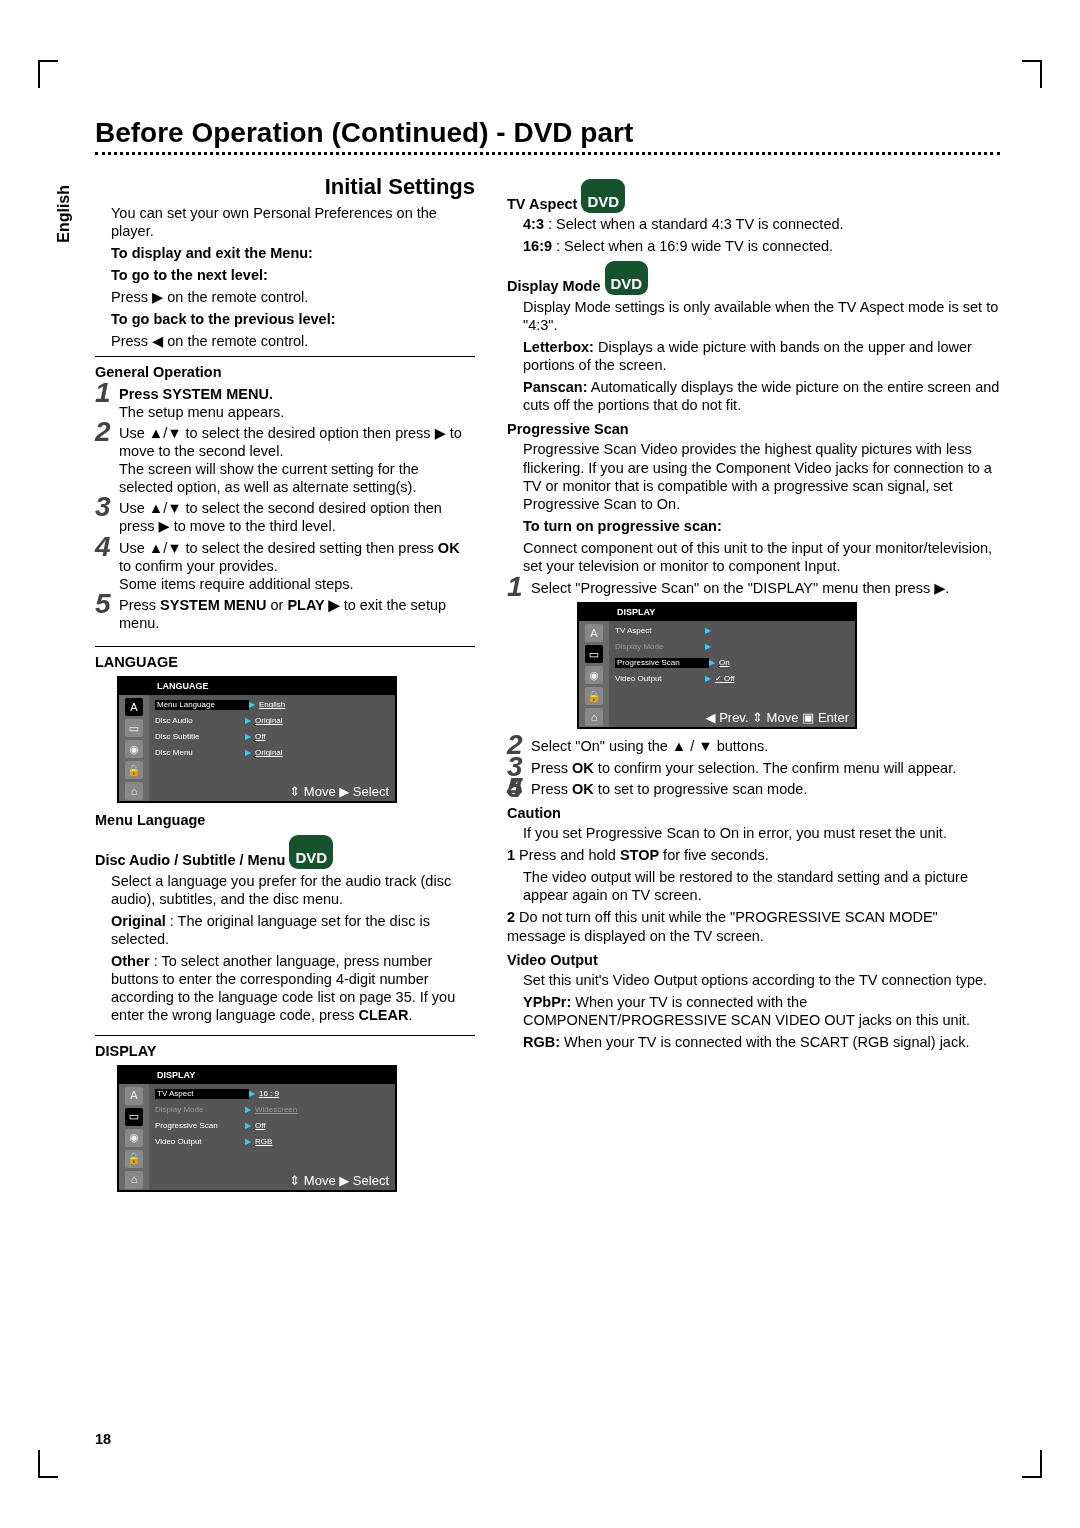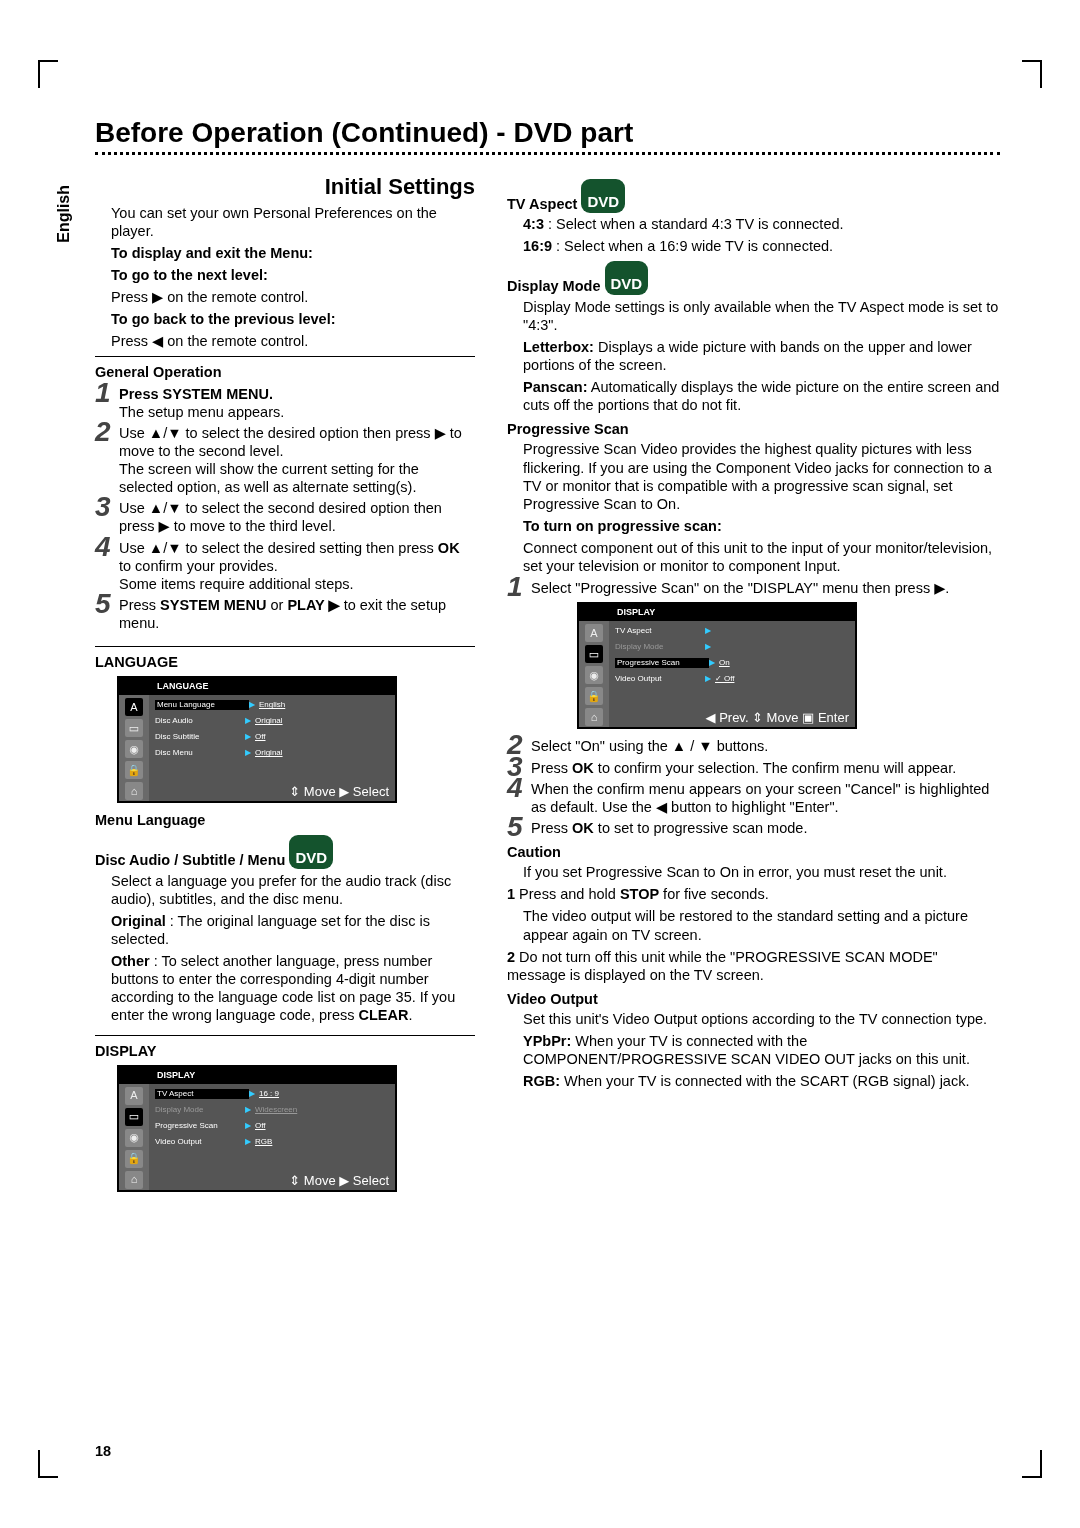--- a/index.html
+++ b/index.html
@@ -32,21 +32,21 @@
 .sideico{width:18px;height:18px;background:#888;border-radius:2px;display:flex;align-items:center;justify-content:center;font-size:11px;color:#eee;}
 .sideico.sel{background:#000;color:#fff;}
 .osd-rows{flex:1;padding:2px 4px 40px 6px;position:relative;}
 .osd-row{display:flex;align-items:center;height:16px;}
 .osd-row .lbl{width:90px;color:#fff;}
 .osd-row .arr{width:10px;color:#3cf;}
 .osd-row .val{color:#fff;text-decoration:underline;}
 .osd-row.hl .lbl{background:#000;padding:1px 2px;}
 .osd-row.dim .lbl,.osd-row.dim .val{color:#999;}
 .osd-foot{position:absolute;bottom:3px;right:6px;font-size:13px;color:#fff;}
-.pagenum{position:absolute;left:95px;bottom:68px;font-weight:bold;}
+.pagenum{position:absolute;left:95px;bottom:80px;font-weight:bold;}
 </style>
 </head>
 <body>
 
 <div class="page">
   <div class="corner-l"></div>
     <div class="corner-r"></div>
   <div class="bcorner l"></div>
     <div class="bcorner r"></div>
 
@@ -240,21 +240,21 @@
                 <span class="arr">▶</span>
                 <span class="val">✓ Off</span>
               </div>
               <div class="osd-foot">◀ Prev.   ⇕ Move   ▣ Enter</div>
           </div>
         </div>
       </div>
 
       <div class="numlist"><span class="bignum">2</span><span>Select "On" using the ▲ / ▼ buttons.</span></div>
       <div class="numlist"><span class="bignum">3</span><span>Press </span><span class="b">OK</span><span> to confirm your selection. The confirm menu will appear.</span></div>
-      <div class="numlist"><span class="bignum">4</span><span>When the confirm menu appears on your screen "Cancel" is highlighted as default. Use the ◀ button to highlight "Enter".</span></div>
+      <div class="numlist"><span class="bignum">4</span></div>
       <div class="numlist"><span class="bignum">5</span><span>Press </span><span class="b">OK</span><span> to set to progressive scan mode.</span></div>
 
       <div class="subhead">Caution</div>
       <div class="indent">
           <p class="para">If you set Progressive Scan to On in error, you must reset the unit.</p>
         </div>
       <p class="para"><span class="b">1</span> <span>Press and hold </span><span class="b">STOP</span><span> for five seconds.</span></p>
       <div class="indent">
           <p class="para">The video output will be restored to the standard setting and a picture appear again on TV screen.</p>
         </div>

